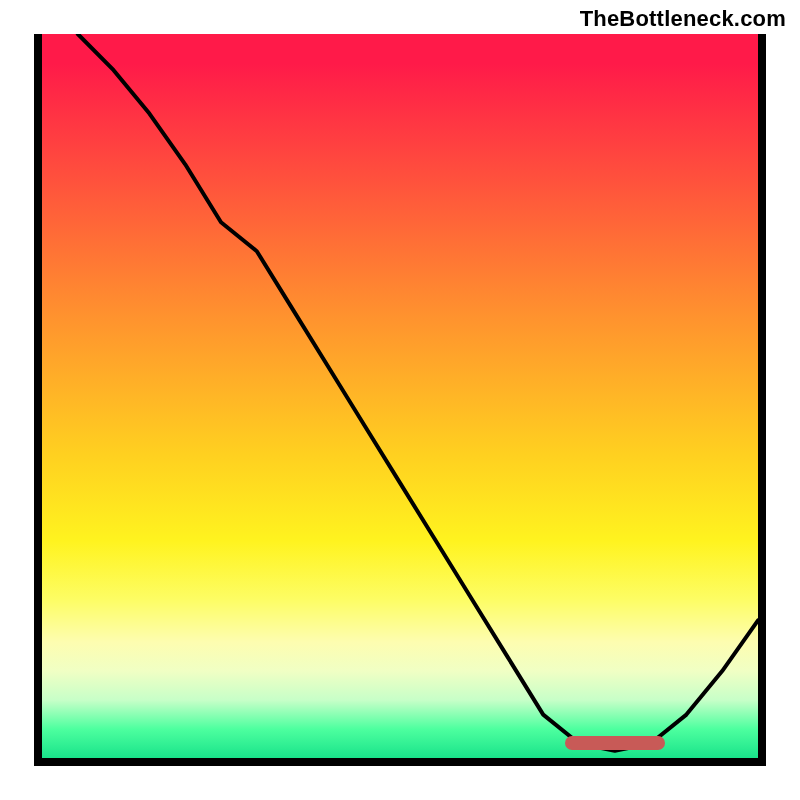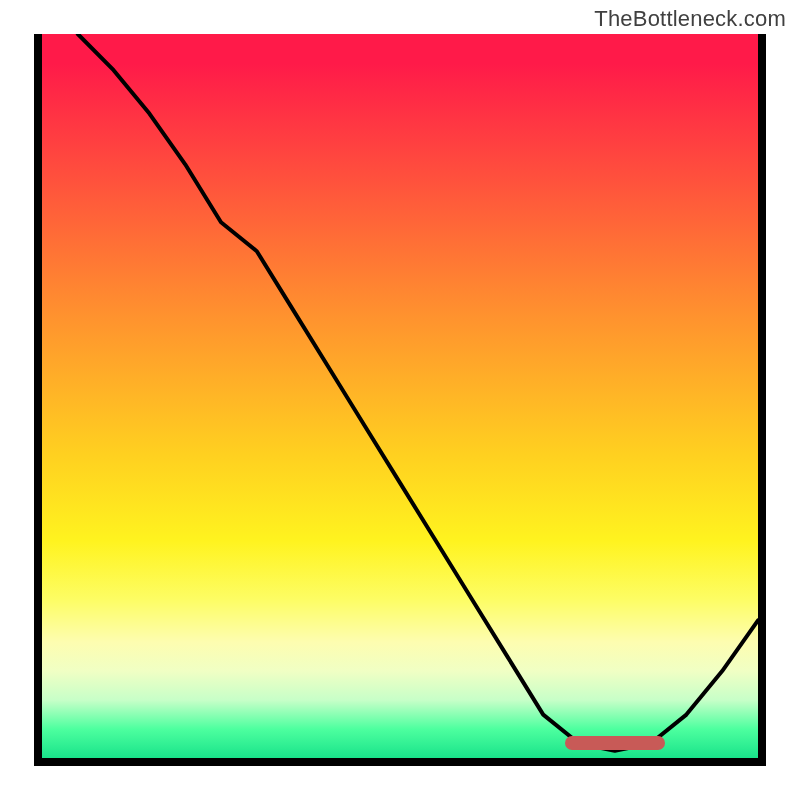--- a/index.html
+++ b/index.html
@@ -13,22 +13,22 @@
   .container {
     position: relative;
     width: 800px;
     height: 800px;
   }
   .watermark {
     position: absolute;
     top: 6px;
     right: 14px;
     font-size: 22px;
-    font-weight: normal;
-    color: #404040;
+    font-weight: bold;
+    color: #000000;
     letter-spacing: 0.2px;
     z-index: 20;
   }
   
   .plot-frame {
     position: absolute;
     left: 34px;
     top: 34px;
     width: 732px;   
     height: 732px;  

